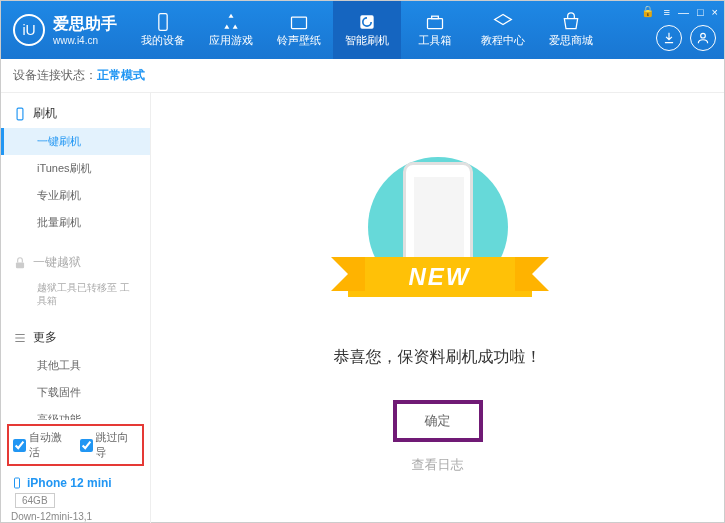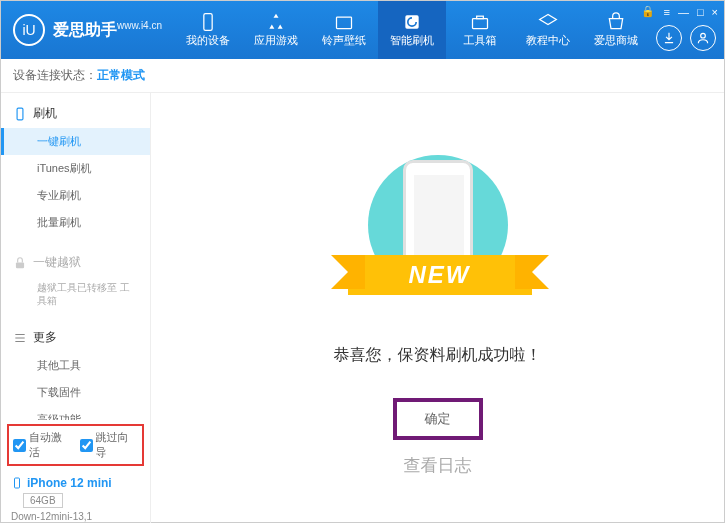--- a/index.html
+++ b/index.html
@@ -1,21 +1,21 @@
 <!DOCTYPE html>
 <html><head>
 <meta charset="utf-8">
 <style>
 *{margin:0;padding:0;box-sizing:border-box;font-family:"Microsoft YaHei",Arial,sans-serif}
 body{background:#f0f0f0;font-size:12px}
 .window{width:725px;height:523px;background:#fff;position:relative;border:1px solid #ccc}
 .titlebar{height:58px;background:linear-gradient(#1e88e5,#1976d2);display:flex;align-items:center;color:#fff;position:relative}
 .logo-area{display:flex;align-items:center;padding:0 12px;gap:8px}
 .logo-circle{width:32px;height:32px;border:2px solid #fff;border-radius:50%;display:flex;align-items:center;justify-content:center;font-weight:normal;font-size:14px}
-.logo-text{display:flex;flex-direction:row}
+.logo-text{display:flex;flex-direction:column}
 .logo-title{font-size:16px;font-weight:bold}
 .logo-sub{font-size:10px;opacity:.9}
 .nav-tabs{display:flex;height:100%}
 .nav-tab{width:68px;display:flex;flex-direction:column;align-items:center;justify-content:center;cursor:pointer;gap:1px}
 .nav-tab.active{background:#1565c0}
 .nav-tab-label{font-size:11px}
 .nav-icon{width:20px;height:20px;fill:#fff}
 .win-controls{position:absolute;right:6px;top:4px;display:flex;gap:8px;align-items:center}
 .win-controls span{cursor:pointer;font-size:11px}
 .user-icons{position:absolute;right:8px;bottom:8px;display:flex;gap:8px}
@@ -29,35 +29,35 @@
 .side-header{display:flex;align-items:center;gap:6px;padding:6px 12px;color:#333;cursor:pointer}
 .side-header.locked{color:#aaa}
 .side-item{padding:6px 12px 6px 36px;color:#666;cursor:pointer;font-size:11px}
 .side-item.active{background:#e3f2fd;color:#2196f3;border-left:3px solid #2196f3;padding-left:33px}
 .side-note{padding:4px 12px 4px 36px;color:#aaa;font-size:10px;line-height:1.3}
 .highlight-box{border:2px solid #e53935;margin:4px 6px;padding:4px;display:flex;gap:8px;align-items:flex-start}
 .checkbox-item{display:flex;align-items:center;gap:3px;color:#666;font-size:11px}
 .checkbox-item input{accent-color:#2196f3}
 .device-info{padding:6px 10px}
 .device-name{color:#2196f3;font-weight:bold;font-size:12px;display:flex;align-items:center;gap:4px}
-.storage-badge{display:inline-block;border:1px solid #ccc;padding:1px 6px;font-size:10px;color:#888;margin:3px 12px}
+.storage-badge{display:inline-block;border:1px solid #ccc;padding:1px 6px;font-size:10px;color:#888;margin:3px 4px}
 .device-model{font-size:10px;color:#888}
 .main-content{flex:1;display:flex;flex-direction:column;align-items:center;justify-content:center;position:relative}
 .illustration{width:200px;height:180px;position:relative;margin-bottom:20px}
 .phone-bg{position:absolute;width:140px;height:140px;background:#66d9d9;border-radius:50%;left:30px;top:10px}
 .phone{position:absolute;width:70px;height:130px;background:#fff;border:3px solid #e0e0e0;border-radius:10px;left:65px;top:15px}
 .phone::before{content:"";position:absolute;width:8px;height:8px;border:2px solid #ccc;border-radius:50%;bottom:4px;left:50%;transform:translateX(-50%)}
 .phone::after{content:"";position:absolute;width:50px;height:90px;background:#f5f5f5;top:12px;left:8px}
 .new-banner{position:absolute;bottom:30px;left:10px;right:6px;background:#ffc107;color:#fff;font-weight:bold;font-size:24px;text-align:center;padding:6px;font-style:italic;letter-spacing:2px}
 .new-banner::before,.new-banner::after{content:"";position:absolute;top:0;border:17px solid #ffb300}
 .new-banner::before{left:-17px;border-left-color:transparent}
 .new-banner::after{right:-17px;border-right-color:transparent}
 .success-msg{font-size:16px;color:#333;margin-bottom:32px}
 .confirm-btn{padding:8px 28px;border:4px solid #701a75;background:#fff;cursor:pointer;font-size:13px;color:#666;margin-bottom:14px}
-.log-link{color:#aaa;font-size:17px;cursor:pointer}
+.log-link{color:#aaa;font-size:13px;cursor:pointer}
 .icon-sm{width:12px;height:12px;fill:currentColor}
 .list-icon{width:14px;height:14px;fill:#888}
 </style>
 </head>
 <body>
 
 <div class="window">
   <div class="titlebar">
     <div class="logo-area">
       <div class="logo-circle">iU</div>

